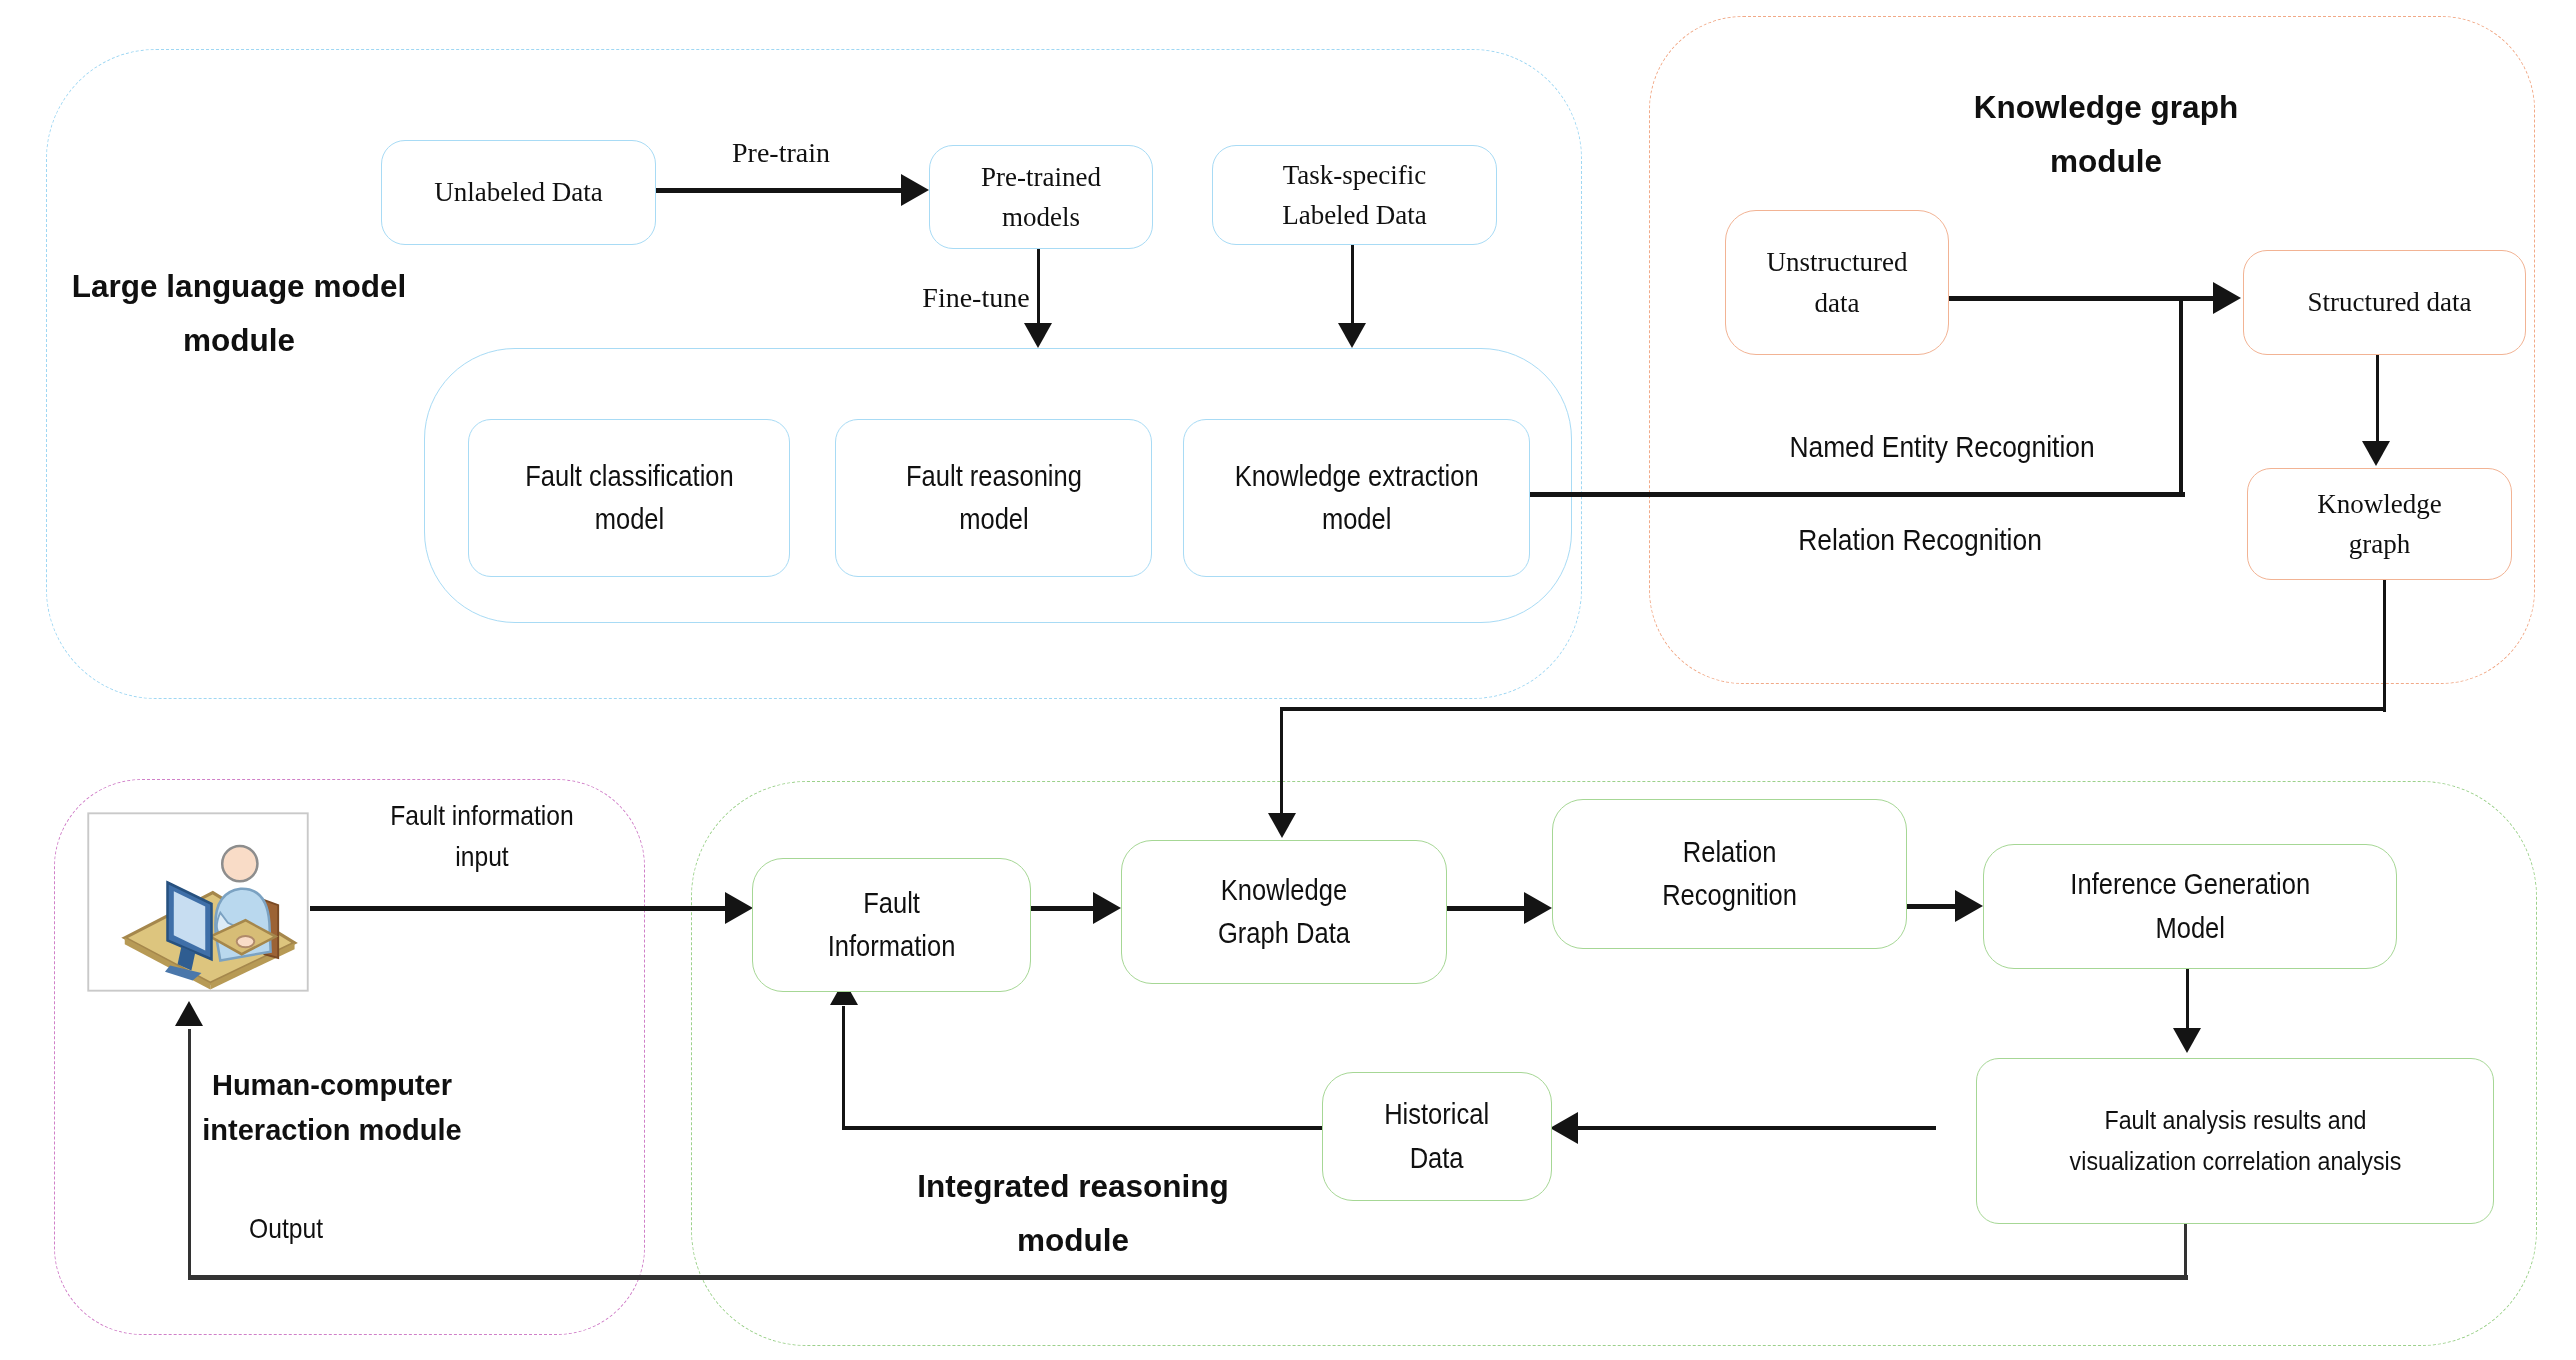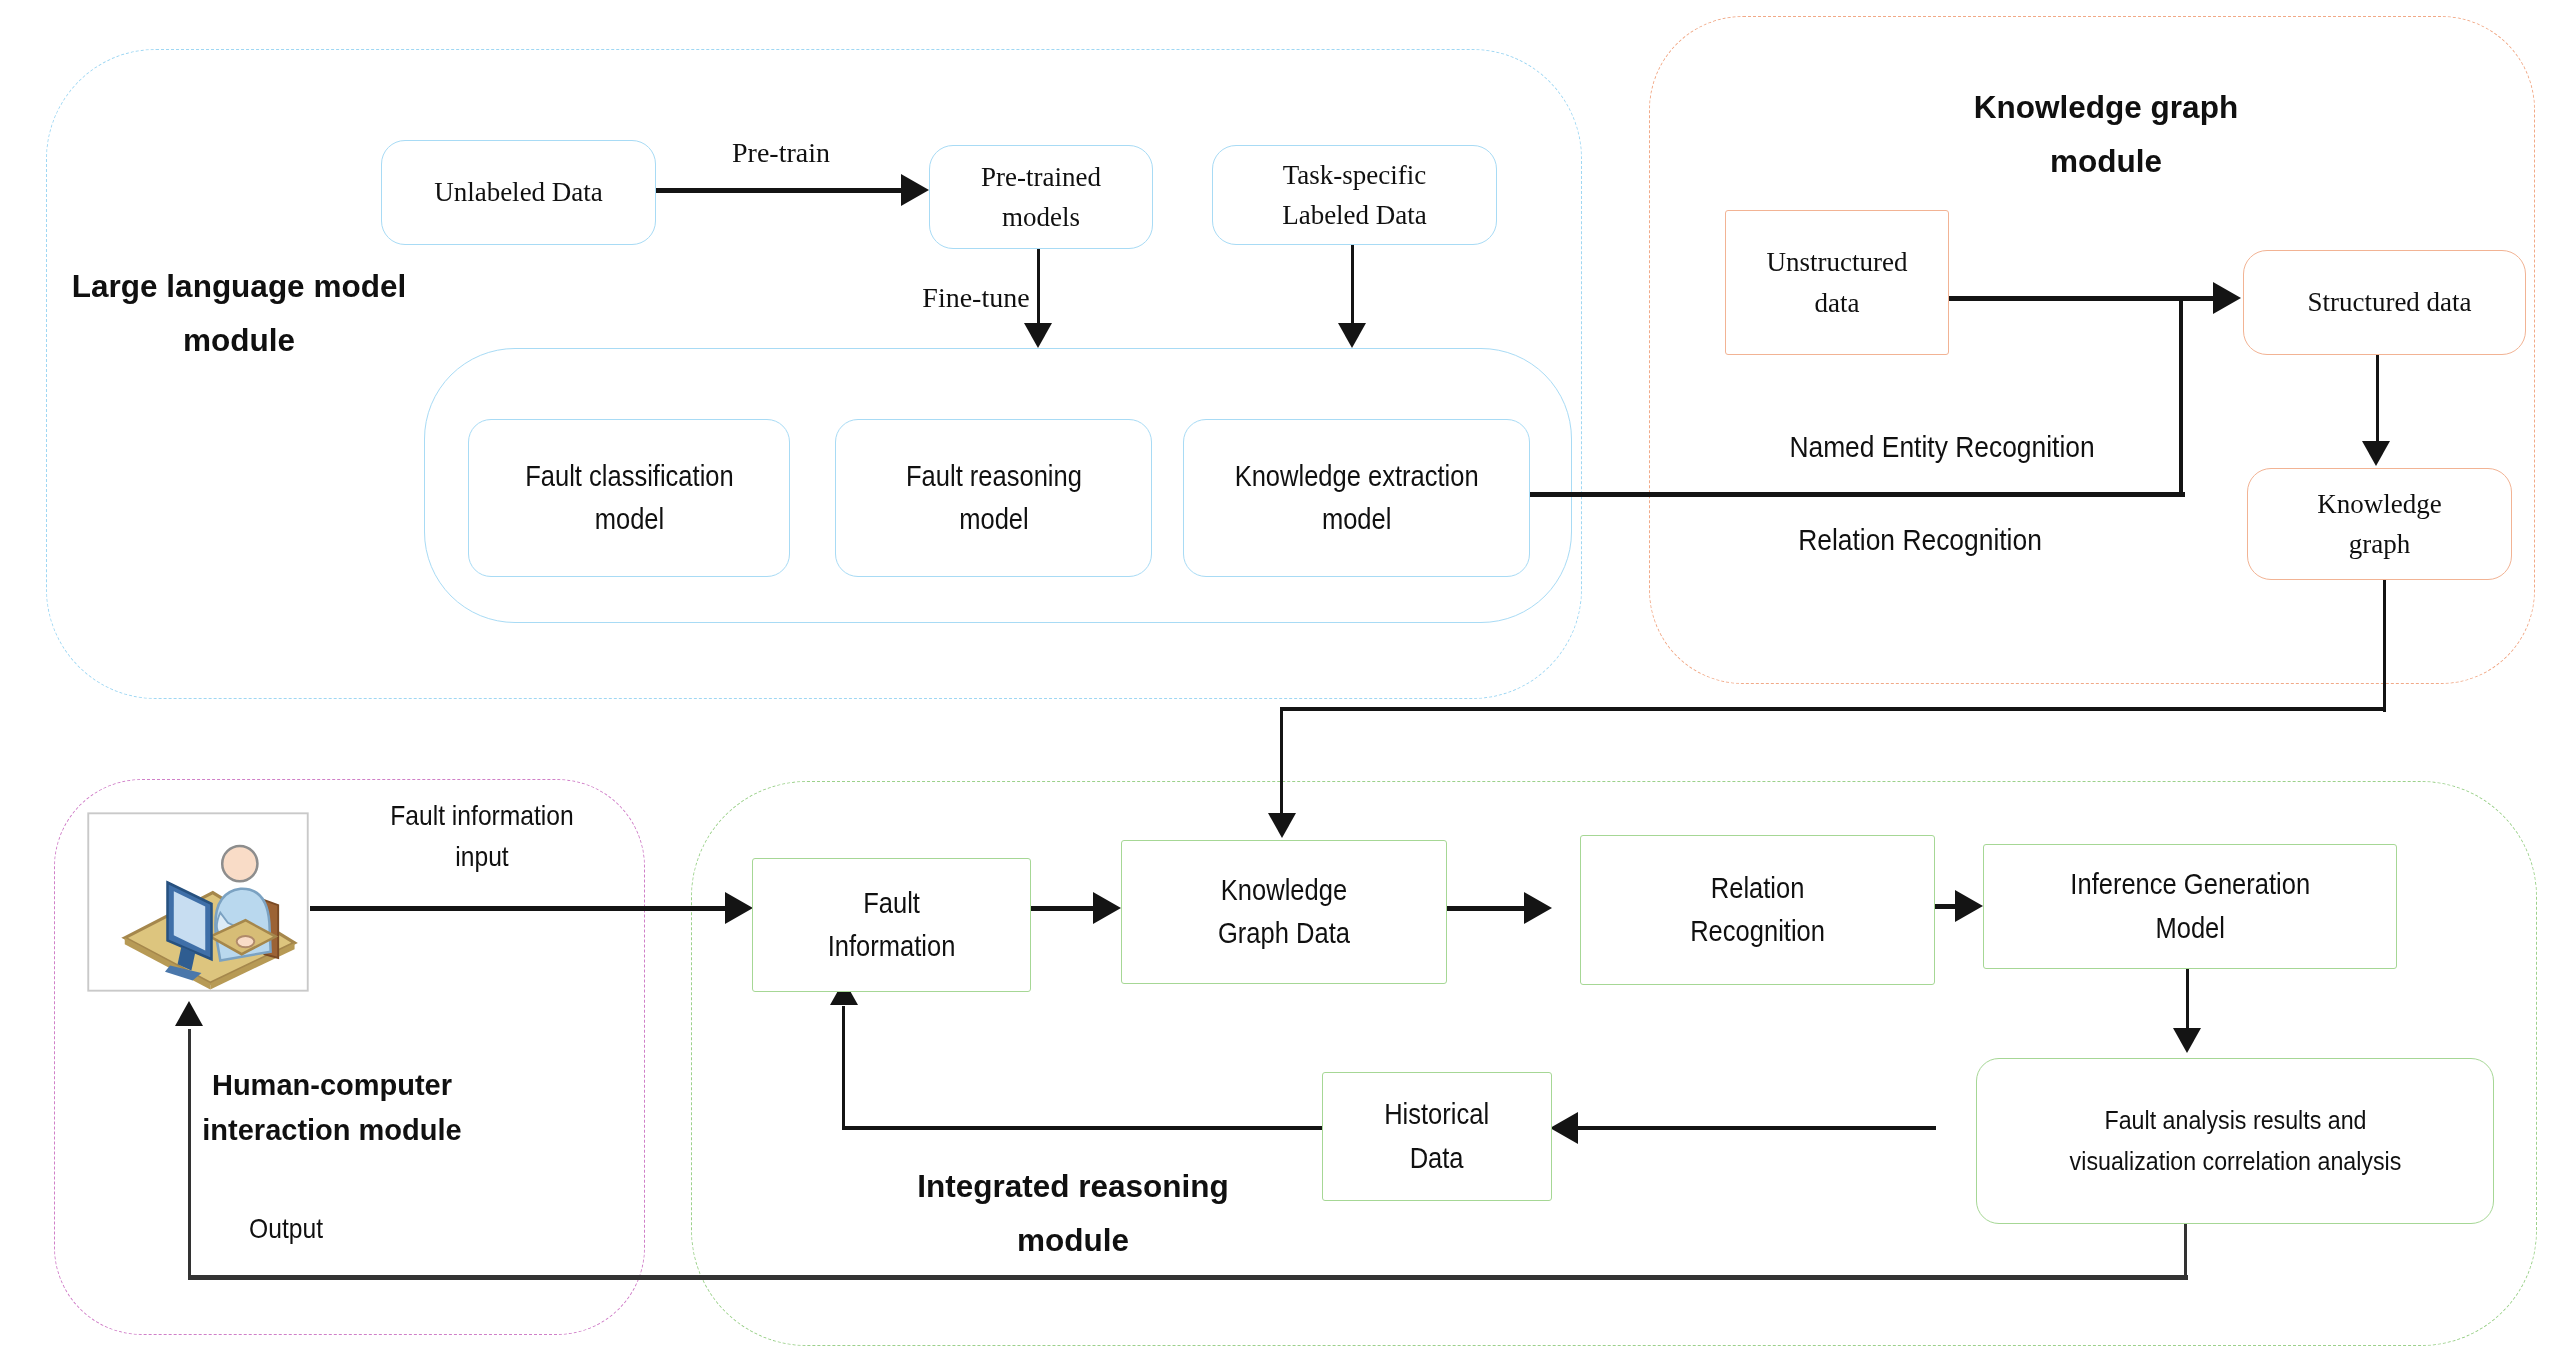--- a/index.html
+++ b/index.html
@@ -11,21 +11,21 @@
   .m-orange{border:1.9px dashed var(--orange_dash);border-radius:94px;}
   .m-pink{border:1.9px dashed var(--pink_dash);border-radius:88px;}
   .m-green{border:1.9px dashed var(--green_dash);border-radius:116px;}
   .m-inner{border:1.9px solid var(--blue_box);border-radius:91px;z-index:1;}
   
   .box{position:absolute;background:#ffffff;display:flex;align-items:center;justify-content:center;
        text-align:center;white-space:pre-line;z-index:3;line-height:1.5;}
   .b-blue{border:1.9px solid var(--blue_box);}
   .b-orange{border:1.9px solid var(--orange_box);}
   .b-green{border:1.9px solid var(--green_box);}
-  .r38{border-radius:24px;} .r50{border-radius:3px;} .r60{border-radius:23px;}
+  .r38{border-radius:24px;} .r50{border-radius:31px;} .r60{border-radius:23px;}
   .serif{font-family:"Liberation Serif","DejaVu Serif",serif;font-size:27px;}
   .cond{font-family:"Liberation Sans",sans-serif;font-size:29px;}
   .cond>span,.cond-inline{display:inline-block;transform:scaleX(0.88);}
   .small{font-size:26.4px;line-height:1.55;}
   
   .flabel{position:absolute;transform:translate(-50%,-50%);text-align:center;white-space:pre-line;z-index:4;}
   .title{font-weight:bold;font-size:31.5px;line-height:1.7;}
   .title-sm{font-weight:bold;font-size:29px;line-height:1.55;}
   
   .hl{position:absolute;height:5px;background:var(--line);z-index:2;}
@@ -83,21 +83,21 @@
   <div class="box b-orange r50 serif" style="left:1725px;top:210px;width:222px;height:143px;">Unstructured
 data</div>
   <div class="box b-orange r38 serif" style="left:2243px;top:250px;width:271px;height:103px;padding-left:10px;">Structured data</div>
   <div class="box b-orange r38 serif" style="left:2247px;top:468px;width:263px;height:110px;">Knowledge
 graph</div>
 
   <div class="box b-green r50 cond" style="left:752px;top:846px;width:277px;height:132px;margin-top:12px;"><span>Fault
 Information</span></div>
   <div class="box b-green r50 cond" style="left:1121px;top:840px;width:324px;height:142px;"><span>Knowledge
 Graph Data</span></div>
-  <div class="box b-green r50 cond" style="left:1552px;top:835px;width:353px;height:148px;margin-left:28px;"><span>Relation
+  <div class="box b-green r50 cond" style="left:1552px;top:799px;width:353px;height:148px;"><span>Relation
 Recognition</span></div>
   <div class="box b-green r50 cond" style="left:1983px;top:844px;width:412px;height:123px;"><span>Inference Generation
 Model</span></div>
   <div class="box b-green r60 cond small" style="left:1976px;top:1058px;width:516px;height:164px;"><span>Fault analysis results and
 visualization correlation analysis</span></div>
   <div class="box b-green r50 cond" style="left:1322px;top:1072px;width:228px;height:127px;"><span>Historical
 Data</span></div>
 
   <div style="position:absolute;left:87px;top:812px;width:222px;height:180px;z-index:3;">
     <svg width="222" height="180" viewBox="0 0 353 286" xmlns="http://www.w3.org/2000/svg">

